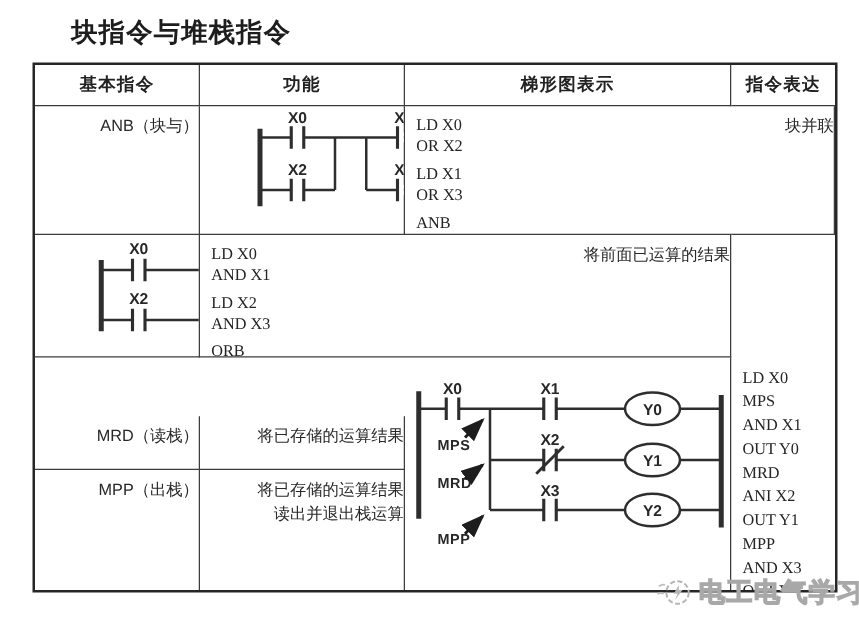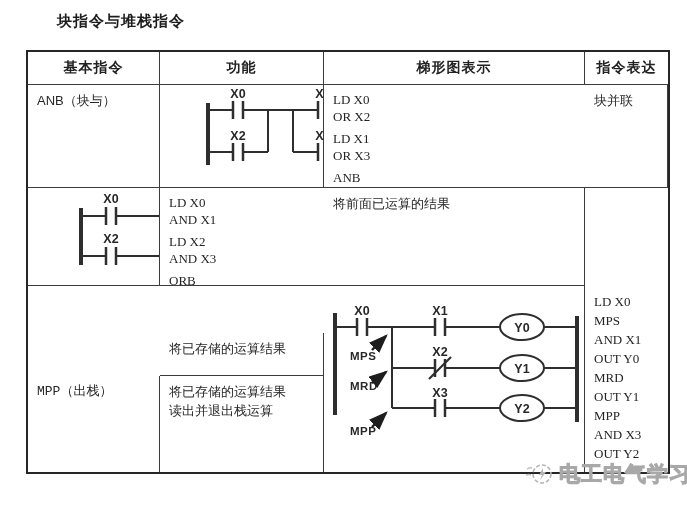--- a/index.html
+++ b/index.html
@@ -3,42 +3,42 @@
 <meta charset="utf-8">
 <style>
   html,body{margin:0;padding:0;}
   body{
     width:687px;height:505px;position:relative;background:#ffffff;
     font-family:"Liberation Sans","DejaVu Sans",sans-serif;
     color:#2e2e2e;overflow:hidden;
   }
   .page-title{
     position:absolute;left:57px;top:12px;
-    font-size:15px;font-weight:bold;color:#1d1d1d;letter-spacing:1px;
+    font-size:21px;font-weight:bold;color:#1d1d1d;letter-spacing:1px;
   }
   .tbl{
     position:absolute;left:26px;top:50px;width:644px;height:424px;
     box-sizing:border-box;border:2px solid #262626;background:#fff;
     display:grid;
     grid-template-columns:132px 164px 261px 1fr;
     grid-template-rows:33px 103px 98px 47px 43px 1fr;
   }
   .cell{
     box-sizing:border-box;
     border-right:1px solid #3c3c3c;border-bottom:1px solid #3c3c3c;
     overflow:hidden;
   }
   .cell.lastcol{border-right:none;font-family:Liberation Serif, serif;}
   .cell.lastrow{border-bottom:none;}
   .hcell{
     display:flex;align-items:center;justify-content:center;
     font-size:14px;font-weight:bold;color:#222;letter-spacing:1px;
   }
   .namecell,.funccell{
-    padding:6px 12px 0 9px;font-size:13px;color:#282828;line-height:19px;
+    padding:6px 0 0 9px;font-size:13px;color:#282828;line-height:19px;text-align:right;
   }
   .instrcell{
     padding:6px 0 0 9px;font-size:13px;color:#242424;
   }
   .iline{line-height:17px;white-space:nowrap;}
   .iline.gap{margin-top:5px;}
   .instrcell.stack .iline{line-height:19px;}
   svg{display:block;}
   svg text{
     font-family:"Liberation Sans","DejaVu Sans",sans-serif;
@@ -215,31 +215,33 @@
       <line x1="48" y1="141" x2="62" y2="127" stroke="#1d1d1d" stroke-width="2.4" marker-end="url(#ah3)"></line>
     </svg>
   </div>
 
   <div class="cell lastcol lastrow instrcell stack" style="grid-column:4;grid-row:4/7;">
     <div class="iline">LD X0</div>
     <div class="iline">MPS</div>
     <div class="iline">AND X1</div>
     <div class="iline">OUT Y0</div>
     <div class="iline">MRD</div>
+    <div class="iline">ANI X2</div>
     <div class="iline">OUT Y1</div>
     <div class="iline">MPP</div>
     <div class="iline">AND X3</div>
     <div class="iline">OUT Y2</div>
   </div>
 
+  <div class="cell namecell" style="grid-column:1;grid-row:5;">MRD（读栈）</div>
   <div class="cell funccell" style="grid-column:2;grid-row:5;">
     <div>将已存储的运算结果</div>
   </div>
 
-  <div class="cell namecell lastrow" style="grid-column:1;grid-row:6;font-family:Liberation Mono, monospace;">MPP（出栈）</div>
+  <div class="cell namecell lastrow" style="grid-column:1;grid-row:6;">MPP（出栈）</div>
   <div class="cell funccell lastrow" style="grid-column:2;grid-row:6;">
     <div>将已存储的运算结果</div>
     <div>读出并退出栈运算</div>
   </div>
 
 </div>
 
 <div class="watermark">
   <svg width="30" height="28" viewBox="0 0 30 28">
     <path d="M3,9 q3,-2 5,-1" stroke="#c0c0c0" stroke-width="1.5" fill="none"></path>

